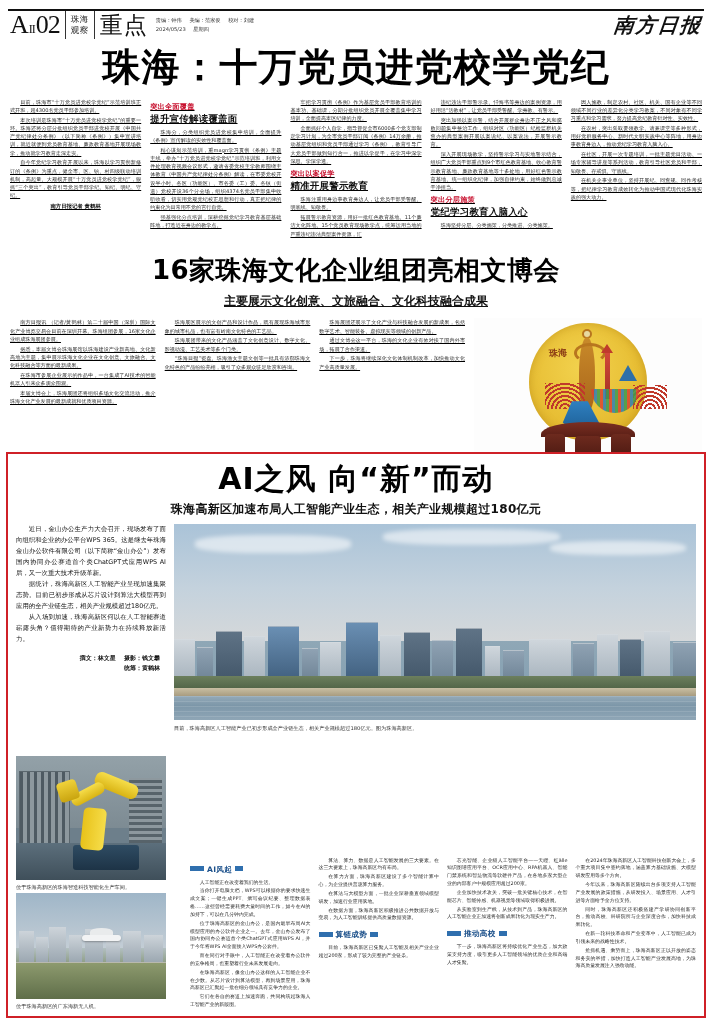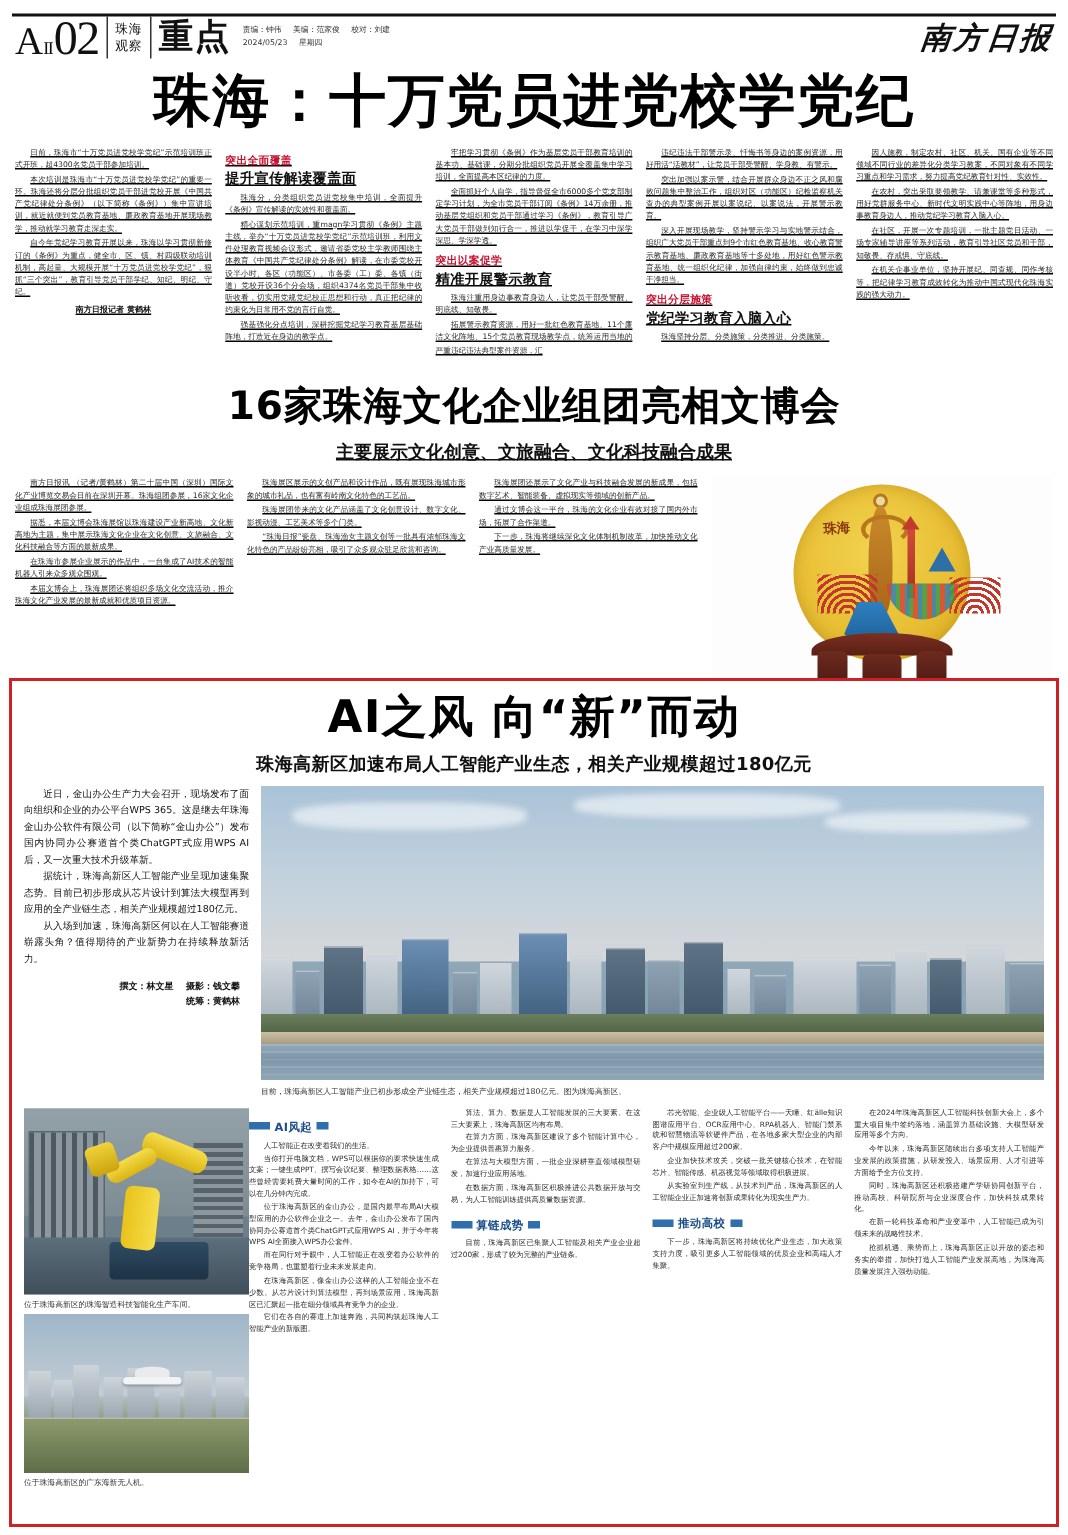--- a/index.html
+++ b/index.html
@@ -11,24 +11,24 @@
   }
   .page { position: relative; width: 712px; height: 1023px; background: #fff; }
 
   
   .masthead { position: relative; height: 44px; padding: 0 8px; }
   .masthead-rule-top { position: absolute; left: 8px; right: 8px; top: 9px; height: 2px; background: #111; }
   .mast-left { position: absolute; left: 10px; top: 11px; display: flex; align-items: stretch; height: 28px; }
   .folio { font-size: 25px; letter-spacing: -1px; line-height: 28px; color: #111; font-family: "Liberation Serif", serif; display:flex; align-items:baseline; }
   .folio .a { font-size: 26px; }
   .folio .rom { font-size: 12px; padding: 0 1px; }
-  .folio .num { font-size: 32px; }
+  .folio .num { font-size: 26px; }
   .mast-div { width: 1px; background: #333; margin: 0 5px; }
   .sect-two { font-size: 8.5px; line-height: 1.35; color: #111; align-self: center; text-align: center; letter-spacing: .5px; }
-  .sect-big { font-size: 23px; font-weight: bold; line-height: 28px; color: #111; letter-spacing: 1px; font-family: "DejaVu Sans", sans-serif; }
+  .sect-big { font-size: 23px; font-weight: normal; line-height: 28px; color: #111; letter-spacing: 1px; font-family: "DejaVu Sans", sans-serif; }
   .mast-credits { align-self: center; margin-left: 8px; font-size: 5.2px; line-height: 1.7; color: #333; font-family: "DejaVu Sans", sans-serif; }
   .mast-credits span { margin-right: 6px; }
   .mast-logo { position: absolute; right: 10px; top: 12px; font-size: 20px; color: #111;
      font-family: "Liberation Serif", serif; font-style: italic; font-weight: bold; letter-spacing: 2px;
      transform: skewX(-6deg); }
 
   
   .hl1 { text-align: center; font-size: 38px; font-weight: bold; letter-spacing: 1px; color: #000;
          font-family: "DejaVu Sans", sans-serif; line-height: 1.12; }
   .hl1-sub { text-align: center; font-size: 14.5px; font-weight: bold; color: #111; margin-top: 6px;
@@ -130,21 +130,21 @@
      background: linear-gradient(180deg,#6c7f5d,#4f6246); }
   .shore { position:absolute; left:0; right:0; top:84%; height:4%;
      background: linear-gradient(180deg,#c9bfa4,#a89c80); }
   .water { position:absolute; left:0; right:0; top:88%; bottom:0;
      background: linear-gradient(180deg,#93a9b8,#7d97a9 40%,#8fa6b6 100%); }
   .water:after { content:""; position:absolute; left:0; right:0; top:0; height:100%;
      background: repeating-linear-gradient(180deg, rgba(255,255,255,.12) 0 1px, transparent 1px 5px); }
   .city-cap { margin-top: 4px; }
 
   
-  .feat-bottom { display: flex; gap: 0; margin-top: 7px; flex: 1 1 auto; min-height: 0; }
+  .feat-bottom { display: flex; gap: 24px; margin-top: 7px; flex: 1 1 auto; min-height: 0; align-items: flex-end; }
   .photo-col { width: 150px; flex: 0 0 150px; }
   .robot-photo { position: relative; width: 100%; height: 124px; overflow: hidden; background: #6d7f8b; }
   .rb-wall { position:absolute; left:0; top:0; right:0; height:58%; background: linear-gradient(180deg,#93a1a8,#7d8b93); }
   .rb-rack { position:absolute; left:2%; top:12%; width:34%; height:62%;
      background: repeating-linear-gradient(90deg,#4e5a62 0 3px,#8d989e 3px 7px); border:1px solid #5a666d; }
   .rb-rack2 { position:absolute; right:3%; top:18%; width:22%; height:52%;
      background: repeating-linear-gradient(0deg,#57636a 0 3px,#8d989e 3px 6px); }
   .rb-floor { position:absolute; left:0; right:0; bottom:0; height:30%;
      background: linear-gradient(180deg,#5c6f7c,#3f4f5a); }
   .rb-base { position:absolute; left:38%; bottom:8%; width:44%; height:20%;

